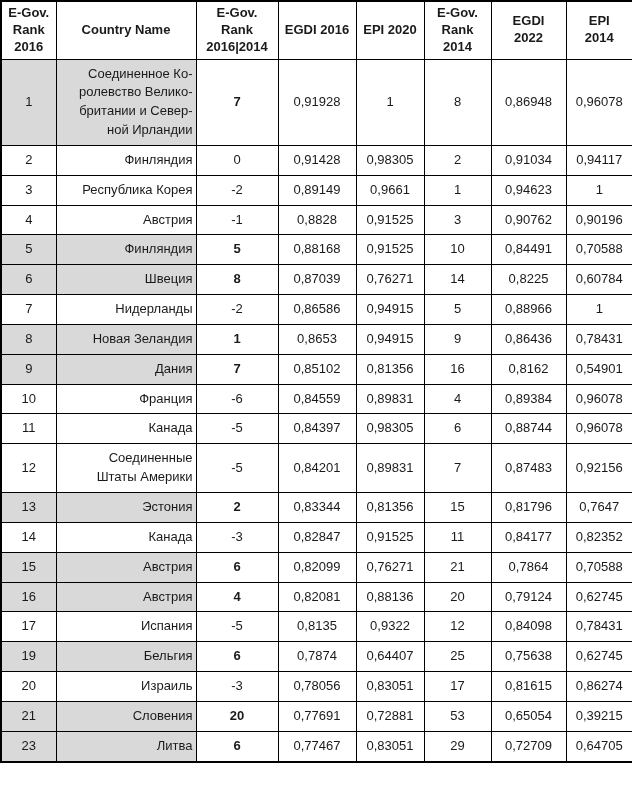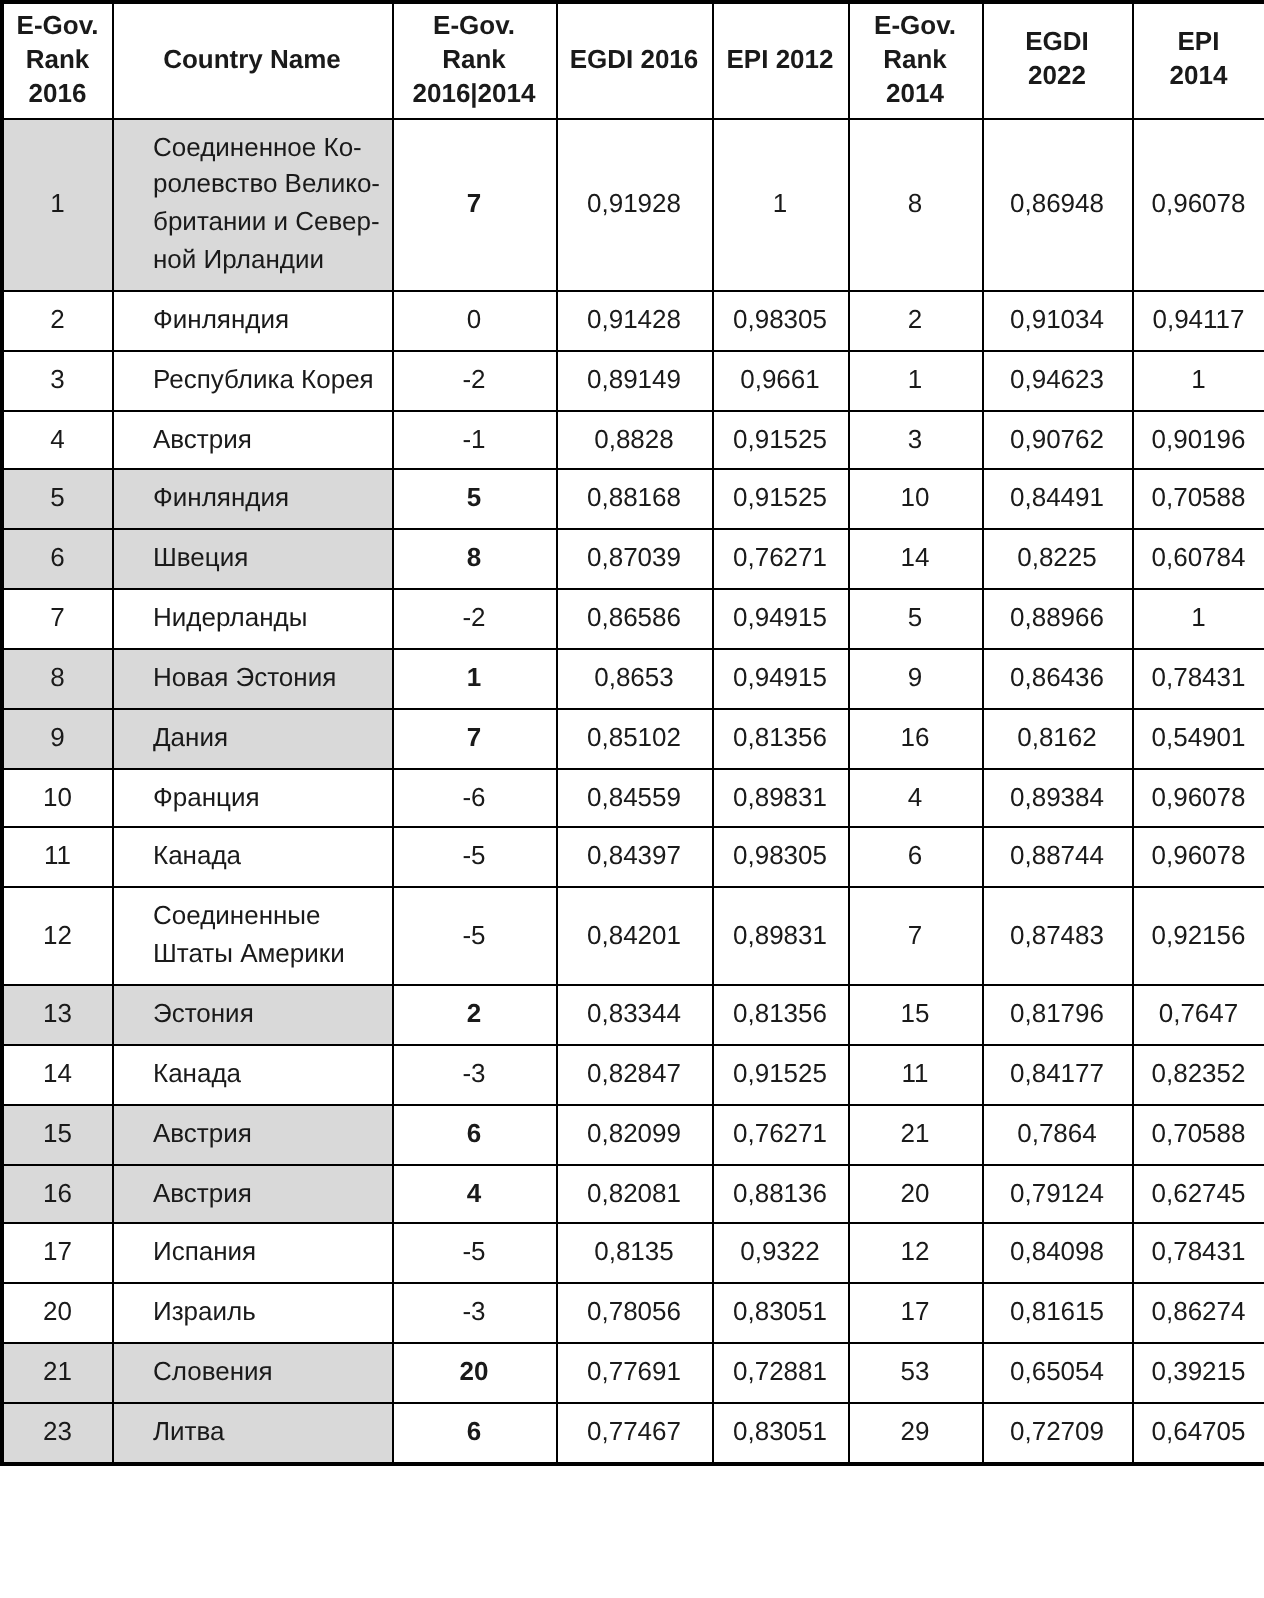--- a/index.html
+++ b/index.html
@@ -37,21 +37,21 @@
     height: 58px;
     line-height: 1.3;
     background: #ffffff;
   }
   table.egov td {
     height: 23px;
     line-height: 1.45;
     background: #ffffff;
   }
   table.egov td.country {
-    text-align: left;
+    text-align: right;
     padding-left: 20px;
     padding-top: 5px;
     padding-bottom: 5px;
   }
   table.egov tr.hl td:nth-child(1),
   table.egov tr.hl td:nth-child(2) {
     background: #d9d9d9;
   }
   table.egov tr.hl td.change {
     font-weight: bold;
@@ -75,21 +75,21 @@
     <thead>
       <tr>
         <th>E-Gov.
 Rank
 2016</th>
         <th>Country Name</th>
         <th>E-Gov.
 Rank
 2016|2014</th>
         <th>EGDI 2016</th>
-        <th>EPI 2012</th>
+        <th>EPI 2020</th>
         <th>E-Gov.
 Rank
 2014</th>
         <th>EGDI
 2022</th>
         <th>EPI
 2014</th>
       </tr>
     </thead>
     <tbody id="table-body">
@@ -161,21 +161,21 @@
           <td class="country">Нидерланды</td>
           <td class="change">-2</td>
           <td class="num">0,86586</td>
           <td class="num">0,94915</td>
           <td class="num">5</td>
           <td class="num">0,88966</td>
           <td class="num">1</td>
         </tr>
         <tr class="hl">
           <td class="rank">8</td>
-          <td class="country">Новая Эстония</td>
+          <td class="country">Новая Зеландия</td>
           <td class="change">1</td>
           <td class="num">0,8653</td>
           <td class="num">0,94915</td>
           <td class="num">9</td>
           <td class="num">0,86436</td>
           <td class="num">0,78431</td>
         </tr>
         <tr class="hl">
           <td class="rank">9</td>
           <td class="country">Дания</td>
@@ -260,20 +260,30 @@
         <tr>
           <td class="rank">17</td>
           <td class="country">Испания</td>
           <td class="change">-5</td>
           <td class="num">0,8135</td>
           <td class="num">0,9322</td>
           <td class="num">12</td>
           <td class="num">0,84098</td>
           <td class="num">0,78431</td>
         </tr>
+        <tr class="hl">
+          <td class="rank">19</td>
+          <td class="country">Бельгия</td>
+          <td class="change">6</td>
+          <td class="num">0,7874</td>
+          <td class="num">0,64407</td>
+          <td class="num">25</td>
+          <td class="num">0,75638</td>
+          <td class="num">0,62745</td>
+        </tr>
         <tr>
           <td class="rank">20</td>
           <td class="country">Израиль</td>
           <td class="change">-3</td>
           <td class="num">0,78056</td>
           <td class="num">0,83051</td>
           <td class="num">17</td>
           <td class="num">0,81615</td>
           <td class="num">0,86274</td>
         </tr>

